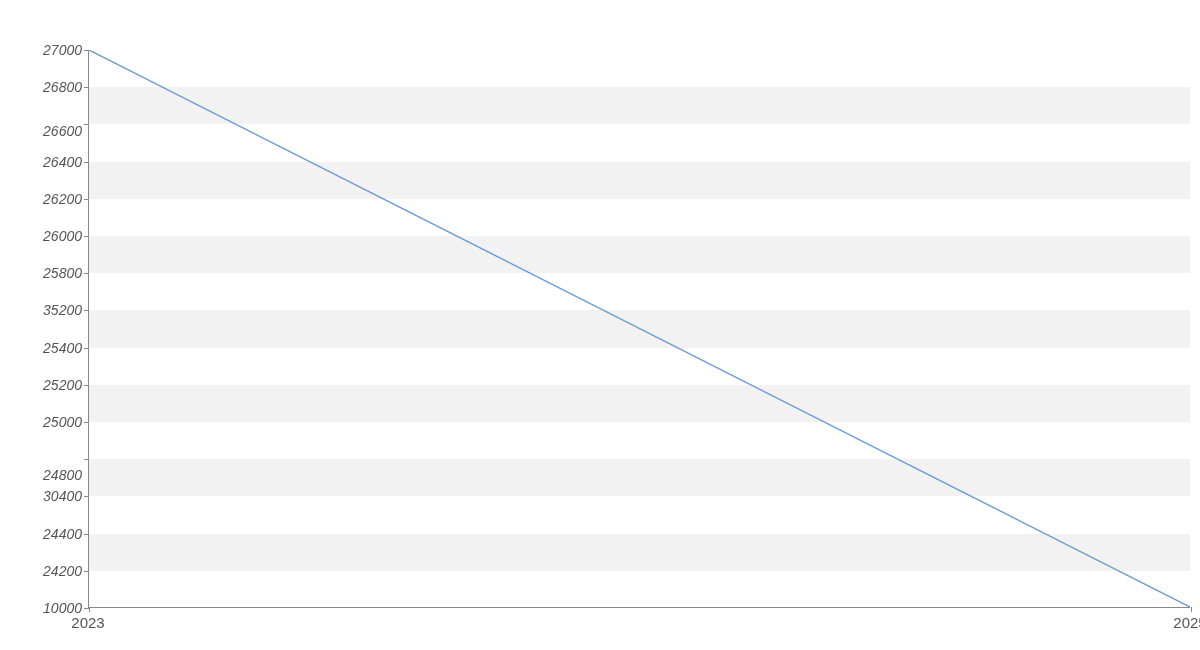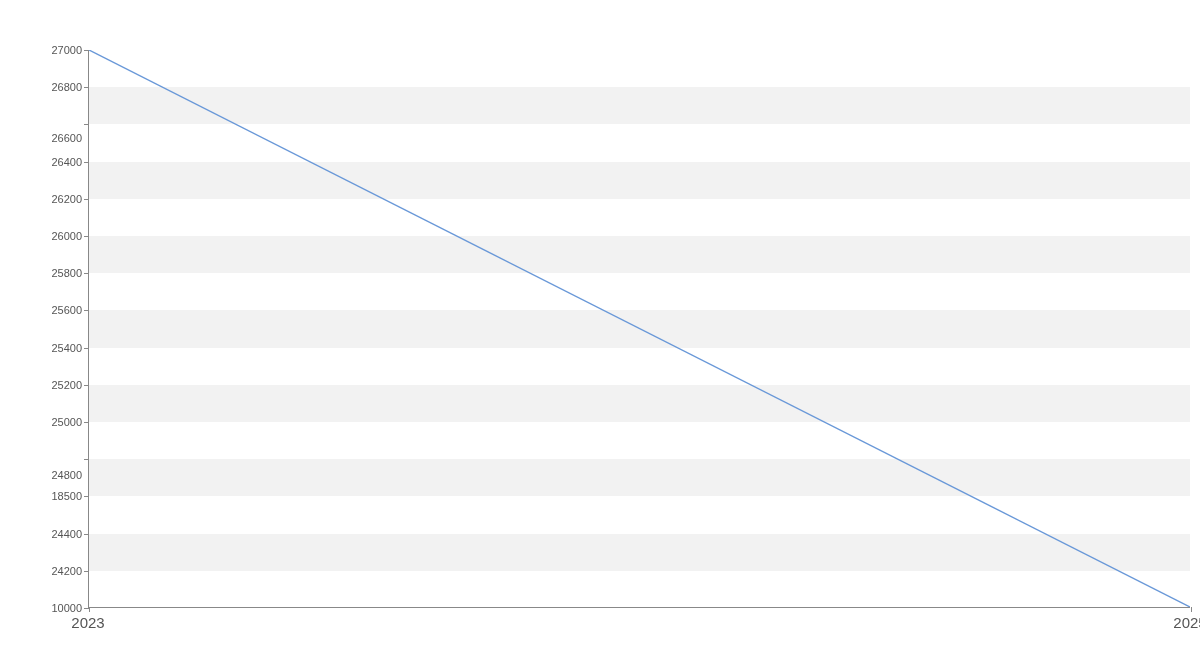--- a/index.html
+++ b/index.html
@@ -36,25 +36,26 @@
     }
     .grid-band {
       position: absolute;
       left: 0;
       width: 100%;
       background: #f2f2f2;
     }
     .y-tick-label {
       position: absolute;
       right: 1118px;
-      font-size: 11px;
+      font-size: 14px;
       color: #555;
       text-align: right;
       transform: translateY(-50%);
       white-space: nowrap;
+      font-style: italic;
     }
     .x-tick-label {
       position: absolute;
       top: 614px;
       font-size: 15px;
       color: #555;
       text-align: center;
       transform: translateX(-50%);
     }
     .y-tick-mark {
@@ -115,31 +116,31 @@
         <div class="x-tick-mark" style="left: 1102px;"></div>
       </div>
     <svg class="data-line" preserveAspectRatio="none" viewBox="0 0 1102 558">
       <polyline id="line-path" fill="none" stroke-width="1.4" points="0,0 1102,558" stroke="#6998d8"></polyline>
     </svg>
   </div>
   <div id="y-labels">
       <div class="y-tick-label" style="top: 608px;">10000</div>
       <div class="y-tick-label" style="top: 570.8px;">24200</div>
       <div class="y-tick-label" style="top: 533.6px;">24400</div>
-      <div class="y-tick-label" style="top: 496.4px;">18500</div>
+      <div class="y-tick-label" style="top: 496.4px;">30400</div>
       <div class="y-tick-label" style="top: 459.2px; margin-top: 16px;">24800</div>
       <div class="y-tick-label" style="top: 422px;">25000</div>
       <div class="y-tick-label" style="top: 384.8px;">25200</div>
       <div class="y-tick-label" style="top: 347.6px; text-align: center;">25400</div>
-      <div class="y-tick-label" style="top: 310.4px;">25600</div>
+      <div class="y-tick-label" style="top: 310.4px;">35200</div>
       <div class="y-tick-label" style="top: 273.2px;">25800</div>
       <div class="y-tick-label" style="top: 236px;">26000</div>
       <div class="y-tick-label" style="top: 198.8px;">26200</div>
       <div class="y-tick-label" style="top: 161.6px;">26400</div>
-      <div class="y-tick-label" style="top: 138px;">26600</div>
+      <div class="y-tick-label" style="top: 131px;">26600</div>
       <div class="y-tick-label" style="top: 87.2px; margin-left: 44px;">26800</div>
       <div class="y-tick-label" style="top: 50px;">27000</div>
     </div>
   <div id="x-labels">
       <div class="x-tick-label" style="left: 88px;">2023</div>
       <div class="x-tick-label" style="left: 1190px;">2025</div>
     </div>
 </div>
 
 </body></html>

